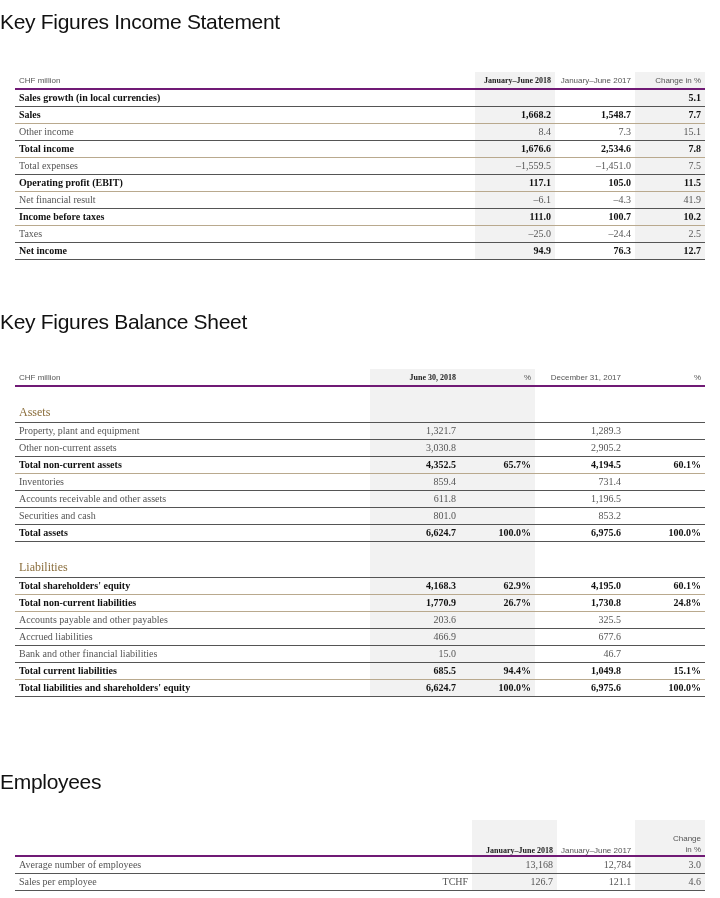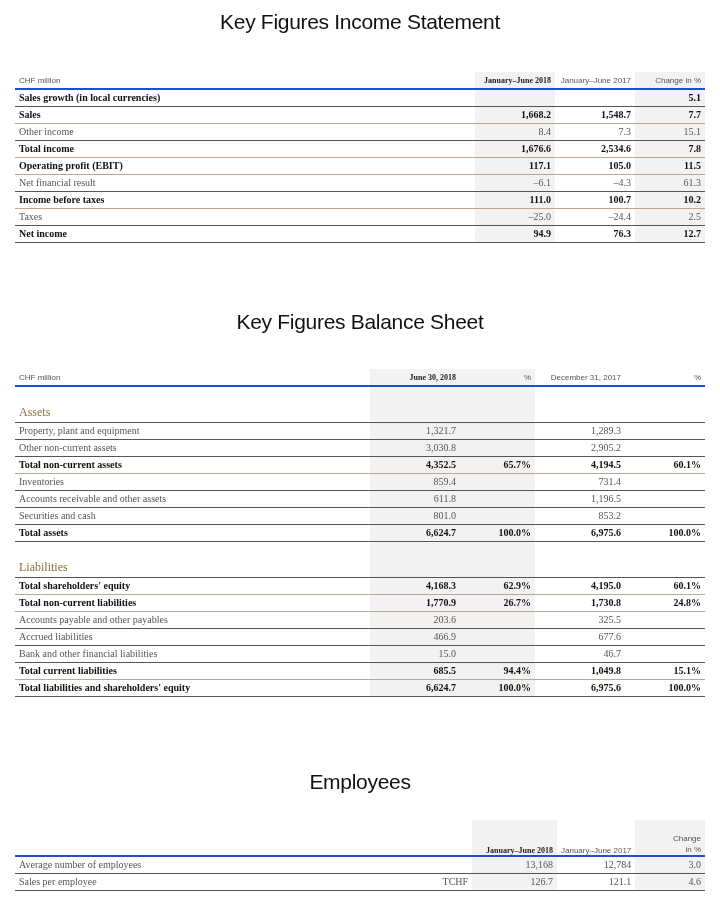--- a/index.html
+++ b/index.html
@@ -1,22 +1,22 @@
 <!DOCTYPE html>
 <html><head>
 <meta charset="utf-8">
 <style>
   * { box-sizing: border-box; margin: 0; padding: 0; }
   body { width: 720px; height: 898px; background: #fff; font-family: "Liberation Serif", serif; color: #222; position: relative; overflow: hidden; }
-  .title { position: absolute; left: 0; width: 720px; text-align: center; font-family: "Liberation Sans", sans-serif; font-size: 21px; color: #111; letter-spacing: -0.3px; }
+  .title { position: absolute; left: 0; width: 720px; font-family: "Liberation Sans", sans-serif; font-size: 21px; color: #111; letter-spacing: -0.3px; }
   table { position: absolute; left: 15px; width: 690px; border-collapse: collapse; font-size: 10px; }
   td { height: 17px; padding: 0 4px; vertical-align: middle; white-space: nowrap; }
   td.num { text-align: right; }
   .shade { background: #f2f2f2; }
-  tr.hdr td { font-family: "Liberation Sans", sans-serif; font-size: 8px; color: #555; height: 17px; border-bottom: 2px solid #1d4ed8; }
+  tr.hdr td { font-family: "Liberation Sans", sans-serif; font-size: 8px; color: #555; height: 17px; border-bottom: 2px solid #701a75; }
   tr.hdr td.b { font-weight: bold; color: #222; font-family: "Liberation Serif", serif; }
   tr.bold td { font-weight: bold; color: #111; }
   tr.norm td { color: #555; }
   tr.row td { border-bottom: 1.5px solid #555; }
   tr.row.tan td { border-bottom: 1.5px solid #b9a98e; }
   tr.sec td { height: 22px; vertical-align: bottom; }
   tr.sec td.lbl { font-size: 12px; color: #8a6d3b; border-bottom: 1.5px solid #555; padding-bottom: 2px; }
   tr.sp td { height: 14px; }
 </style>
 </head>
@@ -56,31 +56,37 @@
         <td class="num shade">8.4</td>
         <td class="num">7.3</td>
         <td class="num shade">15.1</td>
       </tr>
       <tr class="row bold tan">
         <td>Total income</td>
         <td class="num shade">1,676.6</td>
         <td class="num">2,534.6</td>
         <td class="num shade">7.8</td>
       </tr>
+      <tr class="row norm">
+        <td>Total expenses</td>
+        <td class="num shade">–1,559.5</td>
+        <td class="num">–1,451.0</td>
+        <td class="num shade">7.5</td>
+      </tr>
       <tr class="row bold tan">
         <td>Operating profit (EBIT)</td>
         <td class="num shade">117.1</td>
         <td class="num">105.0</td>
         <td class="num shade">11.5</td>
       </tr>
       <tr class="row norm">
         <td>Net financial result</td>
         <td class="num shade">–6.1</td>
         <td class="num">–4.3</td>
-        <td class="num shade">61.3</td>
+        <td class="num shade">41.9</td>
       </tr>
       <tr class="row bold tan">
         <td>Income before taxes</td>
         <td class="num shade">111.0</td>
         <td class="num">100.7</td>
         <td class="num shade">10.2</td>
       </tr>
       <tr class="row norm">
         <td>Taxes</td>
         <td class="num shade">–25.0</td>

